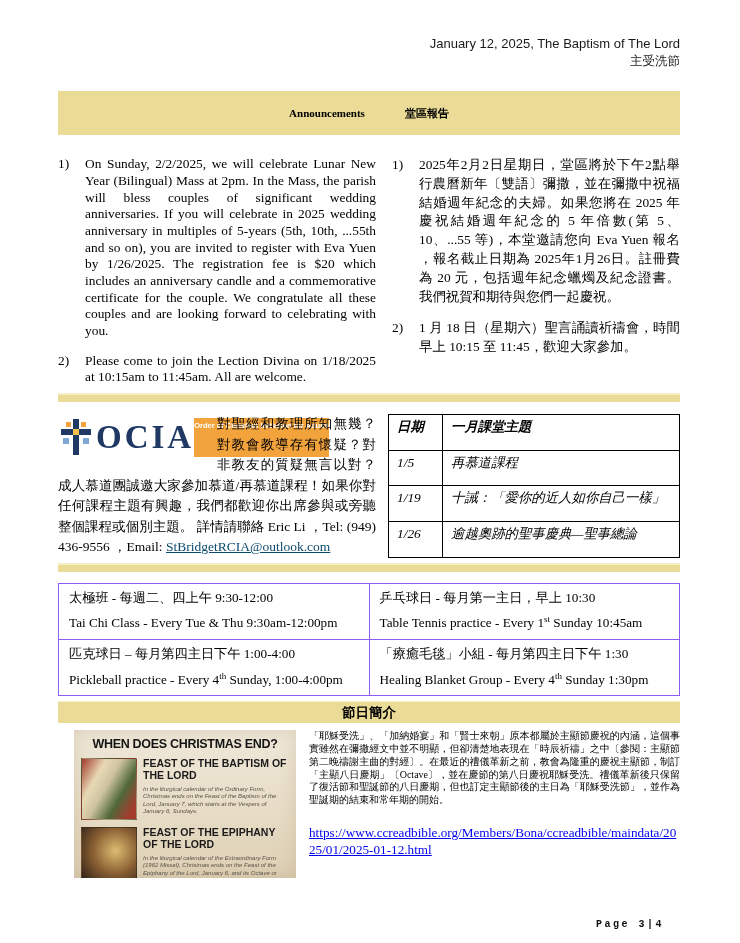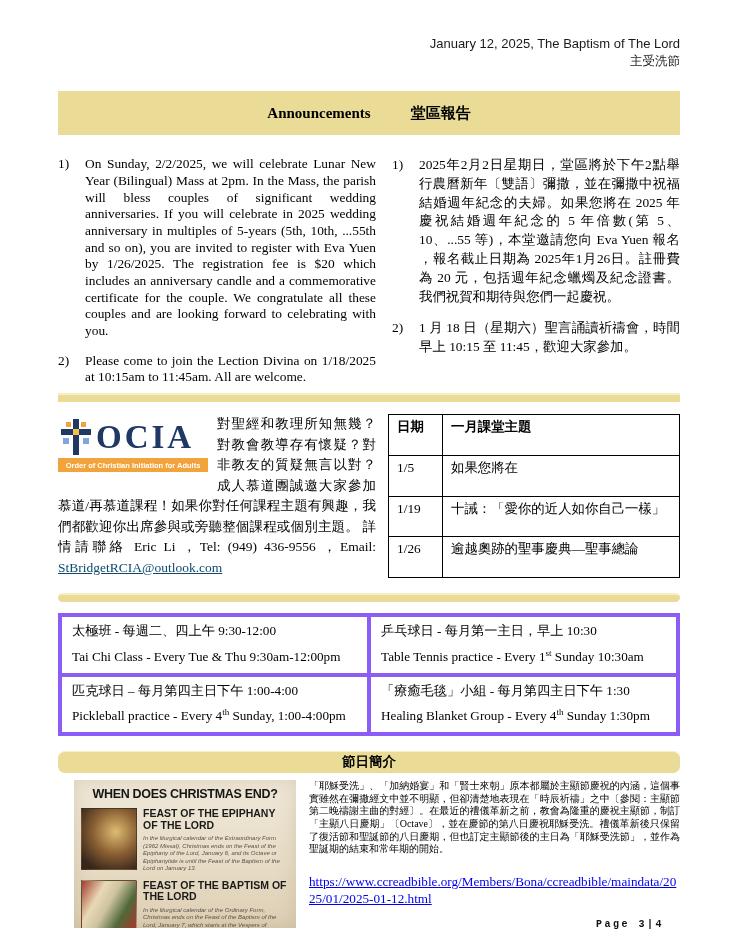--- a/index.html
+++ b/index.html
@@ -10,65 +10,65 @@
     padding:36px 60px 0 58px; overflow:hidden;
   }
   
   .doc-header { text-align:right; font-family:"Liberation Sans", sans-serif; font-size:13px; line-height:1.3; color:#1a1a1a; }
   .doc-header .zh-sub { font-size:12.5px; }
 
   
   .bar-title {
     margin-top:22px; height:44px; background:#EADB96;
     display:flex; align-items:center; justify-content:center; gap:40px;
-    font-weight:bold; font-size:15px;
+    font-weight:bold; font-size:11px;
   }
   .thin-bar { height:9px; background:#EADB96; border-top:2px solid #F6EFC6; }
   .section-bar {
     height:22px; background:#EADB96; border-top:1px solid #F6EFC6;
     display:flex; align-items:center; justify-content:center;
     font-weight:bold; font-size:13.5px;
   }
 
   
   .cols { display:flex; margin-top:21px; gap:16px; }
   .col-en { width:318px; flex:none; font-size:13.4px; line-height:1.245; }
   .col-zh { flex:1; font-size:13.4px; line-height:1.4; }
   .item { display:flex; }
   .item + .item { margin-top:13px; }
   .item .num { width:27px; flex:none; }
   .item .txt { flex:1; text-align:justify; }
 
   
   .mid { display:flex; margin-top:12px; gap:12px; }
   .ocia-block { width:318px; flex:none; font-size:13.5px; line-height:1.52; text-align:justify; }
-  .ocia-logo { float:left; width:150px; margin:3px 9px 7px 0; display:flex; flex-direction:column; }
+  .ocia-logo { float:left; width:150px; margin:3px 9px 7px 0; display:flex; flex-direction:row; }
   .ocia-top { display:flex; align-items:center; gap:2px; }
   .ocia-word { font-family:"Liberation Serif", serif; font-weight:bold; font-size:33px; color:#1F3864; letter-spacing:3px; line-height:1; }
   .ocia-strip {
     background:#F2A33C; color:#fff; font-family:"Liberation Sans", sans-serif;
     font-size:7.5px; font-weight:bold; text-align:center; padding:1.5px 0; margin-top:1px; white-space:nowrap;
   }
   .email-link { color:#0c4a6e; text-decoration:underline; display:inline-block; }
   a { cursor:pointer; }
 
-  table.topics { border-collapse:collapse; width:292px; flex:none; font-size:13.4px; }
+  table.topics { border-collapse:collapse; width:292px; flex:none; font-size:13.4px;font-style:italic; }
   table.topics th, table.topics td { border:1px solid #000; padding:2px 8px; text-align:left; vertical-align:top; line-height:1.55; font-weight:normal; }
   table.topics th { font-weight:bold; }
   table.topics .c-date { width:54px; }
 
   
   table.sched { border-collapse:collapse; width:100%; margin-top:11px; font-size:13.2px; }
-  table.sched td { border:4px solid #8b5cf6; width:50%; padding:5px 10px 7px; vertical-align:top; }
+  table.sched td { border:1px solid #8b5cf6; width:50%; padding:5px 10px 7px; vertical-align:top; }
   .sched-zh { line-height:1.4; }
   .sched-en { margin-top:7px; line-height:1.25; }
   .sched-en sup { font-size:9px; }
 
   .mt10 { margin-top:7px; }
-  .mt8 { margin-top:15px;border-radius:7px; }
+  .mt8 { margin-top:5px; }
 
   
   .bottom { display:flex; margin-top:7px; gap:13px; }
   .infographic {
     flex:none; width:222px; height:148px; margin-left:16px;
     background:linear-gradient(180deg,#efe8d9 0%, #e7dcc6 55%, #ddcfb4 100%);
     font-family:"Liberation Sans", sans-serif; padding:5px 7px; overflow:hidden;
     box-shadow:inset 0 0 18px rgba(160,130,90,.25);
   }
   .ig-title { font-weight:bold; font-size:12.5px; text-align:center; color:#151515; letter-spacing:-0.3px; margin-top:2px; }
@@ -151,21 +151,21 @@
     </div>
 
     <table class="topics">
       <tbody>
           <tr>
         <th class="c-date">日期</th>
         <th>一月課堂主題</th>
       </tr>
       <tr>
         <td>1/5</td>
-        <td>如果您將在</td>
+        <td>再慕道課程</td>
       </tr>
       <tr>
         <td>1/19</td>
         <td>十誡：「愛你的近人如你自己一樣」</td>
       </tr>
       <tr>
         <td>1/26</td>
         <td>逾越奧跡的聖事慶典—聖事總論</td>
       </tr>
     </tbody>
@@ -176,21 +176,21 @@
 
   <table class="sched">
     <tbody>
         <tr>
       <td>
         <div class="sched-zh">太極班 - 每週二、四上午 9:30-12:00</div>
         <div class="sched-en"><span>Tai Chi Class - Every Tue &amp; Thu 9:30am-12:00pm</span><sup></sup><span></span></div>
       </td>
       <td>
         <div class="sched-zh">乒乓球日 - 每月第一主日，早上 10:30</div>
-        <div class="sched-en"><span>Table Tennis practice - Every 1</span><sup>st</sup><span> Sunday 10:30am</span></div>
+        <div class="sched-en"><span>Table Tennis practice - Every 1</span><sup>st</sup><span> Sunday 10:45am</span></div>
       </td>
     </tr>
     <tr>
       <td>
         <div class="sched-zh">匹克球日 – 每月第四主日下午 1:00-4:00</div>
         <div class="sched-en"><span>Pickleball practice - Every 4</span><sup>th</sup><span> Sunday, 1:00-4:00pm</span></div>
       </td>
       <td>
         <div class="sched-zh">「療癒毛毯」小組 - 每月第四主日下午 1:30</div>
         <div class="sched-en"><span>Healing Blanket Group - Every 4</span><sup>th</sup><span> Sunday 1:30pm</span></div>
@@ -199,34 +199,34 @@
   </tbody>
     </table>
 
   <div class="section-bar mt8">
     <span>節日簡介</span>
   </div>
 
   <div class="bottom">
     <div class="infographic">
       <div class="ig-title">WHEN DOES CHRISTMAS END?</div>
+      <div class="ig-row">
+        <div class="ig-art ig-art-baptism"></div>
+        <div class="ig-copy">
+          <div class="ig-heading">FEAST OF THE BAPTISM OF THE LORD</div>
+          <div class="ig-body">In the liturgical calendar of the Ordinary Form, Christmas ends on the Feast of the Baptism of the Lord, January 7, which starts at the Vespers of January 6, Sundays.</div>
+        </div>
+      </div>
       <div class="ig-row">
         <div class="ig-art ig-art-epiphany"></div>
         <div class="ig-copy">
           <div class="ig-heading">FEAST OF THE EPIPHANY OF THE LORD</div>
           <div class="ig-body">In the liturgical calendar of the Extraordinary Form (1962 Missal), Christmas ends on the Feast of the Epiphany of the Lord, January 6, and its Octave or Epiphanytide is until the Feast of the Baptism of the Lord on January 13.</div>
         </div>
       </div>
-      <div class="ig-row">
-        <div class="ig-art ig-art-baptism"></div>
-        <div class="ig-copy">
-          <div class="ig-heading">FEAST OF THE BAPTISM OF THE LORD</div>
-          <div class="ig-body">In the liturgical calendar of the Ordinary Form, Christmas ends on the Feast of the Baptism of the Lord, January 7, which starts at the Vespers of January 6, Sundays.</div>
-        </div>
-      </div>
     </div>
     <div class="feast-right">
       <div class="feast-text">「耶穌受洗」、「加納婚宴」和「賢士來朝」原本都屬於主顯節慶祝的內涵，這個事實雖然在彌撒經文中並不明顯，但卻清楚地表現在「時辰祈禱」之中〔參閱：主顯節第二晚禱謝主曲的對經〕。在最近的禮儀革新之前，教會為隆重的慶祝主顯節，制訂「主顯八日慶期」〔Octave〕，並在慶節的第八日慶祝耶穌受洗。禮儀革新後只保留了復活節和聖誕節的八日慶期，但也訂定主顯節後的主日為「耶穌受洗節」，並作為聖誕期的結束和常年期的開始。</div>
       <a class="feast-link">https://www.ccreadbible.org/Members/Bona/ccreadbible/maindata/2025/01/2025-01-12.html</a>
     </div>
   </div>
 
   <div class="page-footer">Page 3|4</div>
 
 </div>

